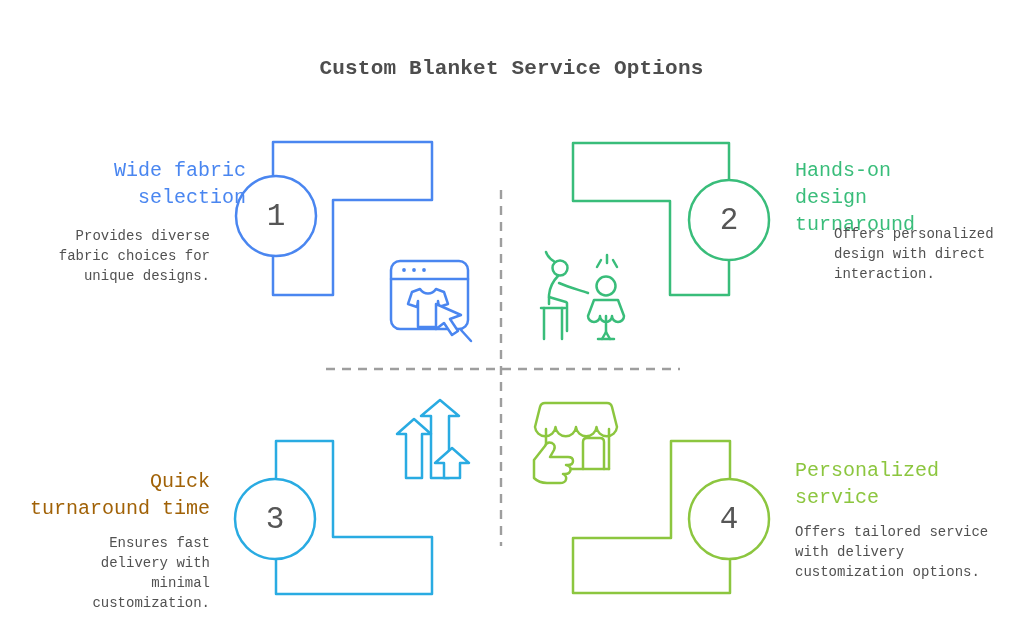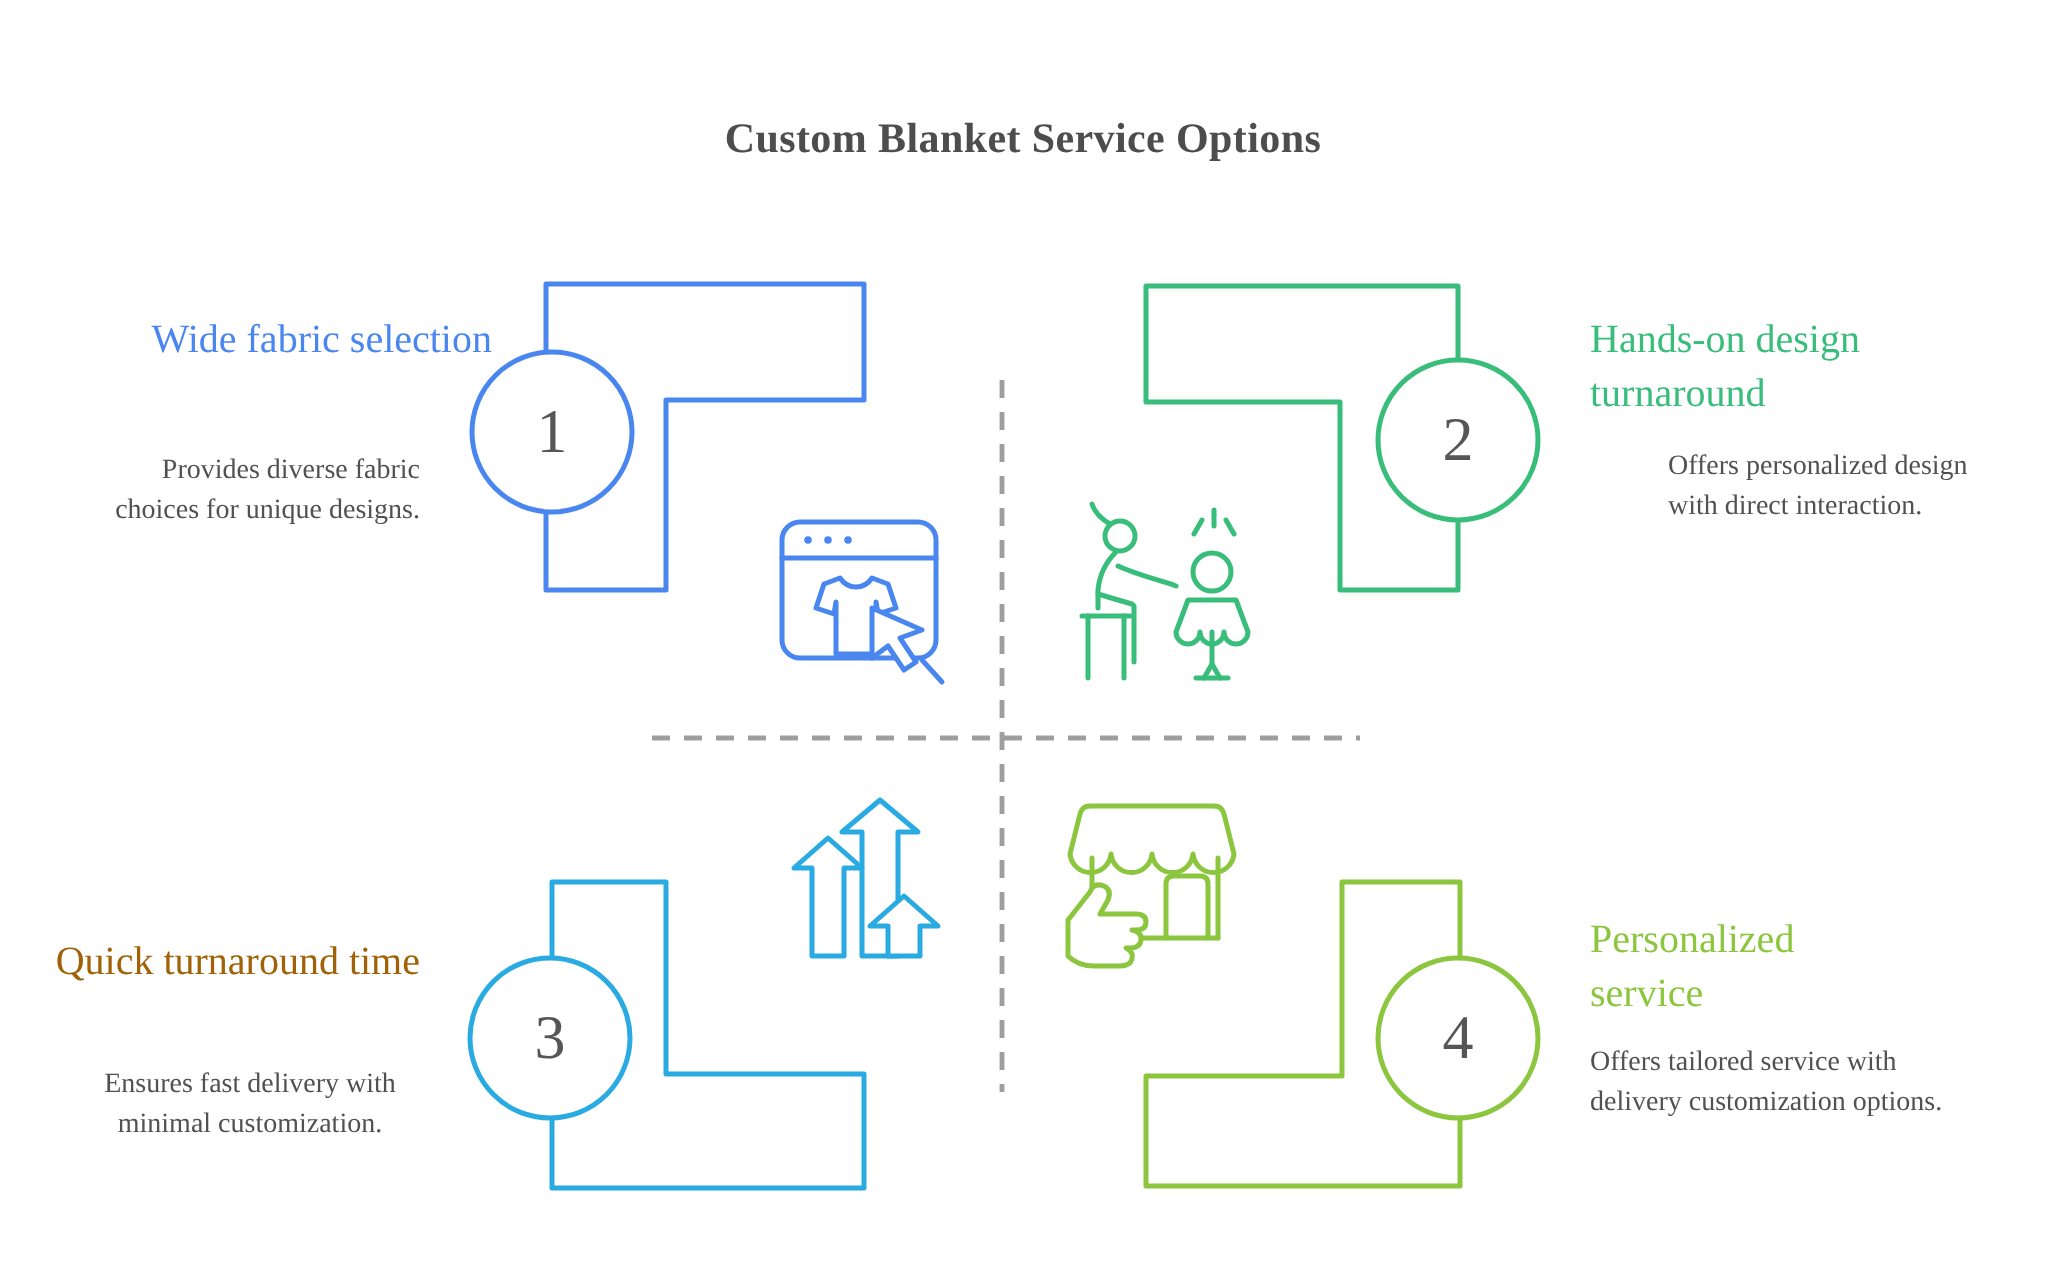--- a/index.html
+++ b/index.html
@@ -1,35 +1,35 @@
 <!DOCTYPE html>
 <html><head>
 <meta charset="utf-8">
 <style>
   html,body{margin:0;padding:0;background:#ffffff;}
   .canvas{
     position:relative;width:1023px;height:641px;background:#ffffff;overflow:hidden;
-    font-family:Liberation Serif, serif;
+    font-family:Liberation Mono, monospace;
   }
   .title{
     position:absolute;left:0;top:57px;width:1023px;text-align:center;
     font-size:21px;font-weight:700;color:#4d4d4d;letter-spacing:.2px;
   }
   .heading{position:absolute;font-size:20px;line-height:27px;font-weight:400;}
   .desc{position:absolute;font-size:14px;line-height:20px;color:#515151;}
   .num{
     position:absolute;width:80px;height:80px;display:flex;align-items:center;justify-content:center;
     font-size:31px;color:#565656;
   }
   .h-blue{color:#4a86f0;left:25px;top:157px;width:185px;text-align:right;margin-left:36px;}
   .d-blue{left:55px;top:226px;width:155px;text-align:right;}
   .h-green{color:#39bd7a;left:795px;top:157px;width:180px;text-align:left;}
   .d-green{left:834px;top:224px;width:160px;text-align:left;}
   .h-cyan{color:#a16207;left:25px;top:468px;width:185px;text-align:right;}
-  .d-cyan{left:40px;top:533px;width:170px;text-align:center;}
+  .d-cyan{left:40px;top:533px;width:170px;text-align:right;}
   .h-lime{color:#8cc63f;left:795px;top:457px;width:150px;text-align:left;}
   .d-lime{left:795px;top:522px;width:195px;text-align:left;}
   svg{position:absolute;left:0;top:0;}
 </style>
 </head>
 <body>
 
 <div class="canvas">
 
   <div class="title">Custom Blanket Service Options</div>

